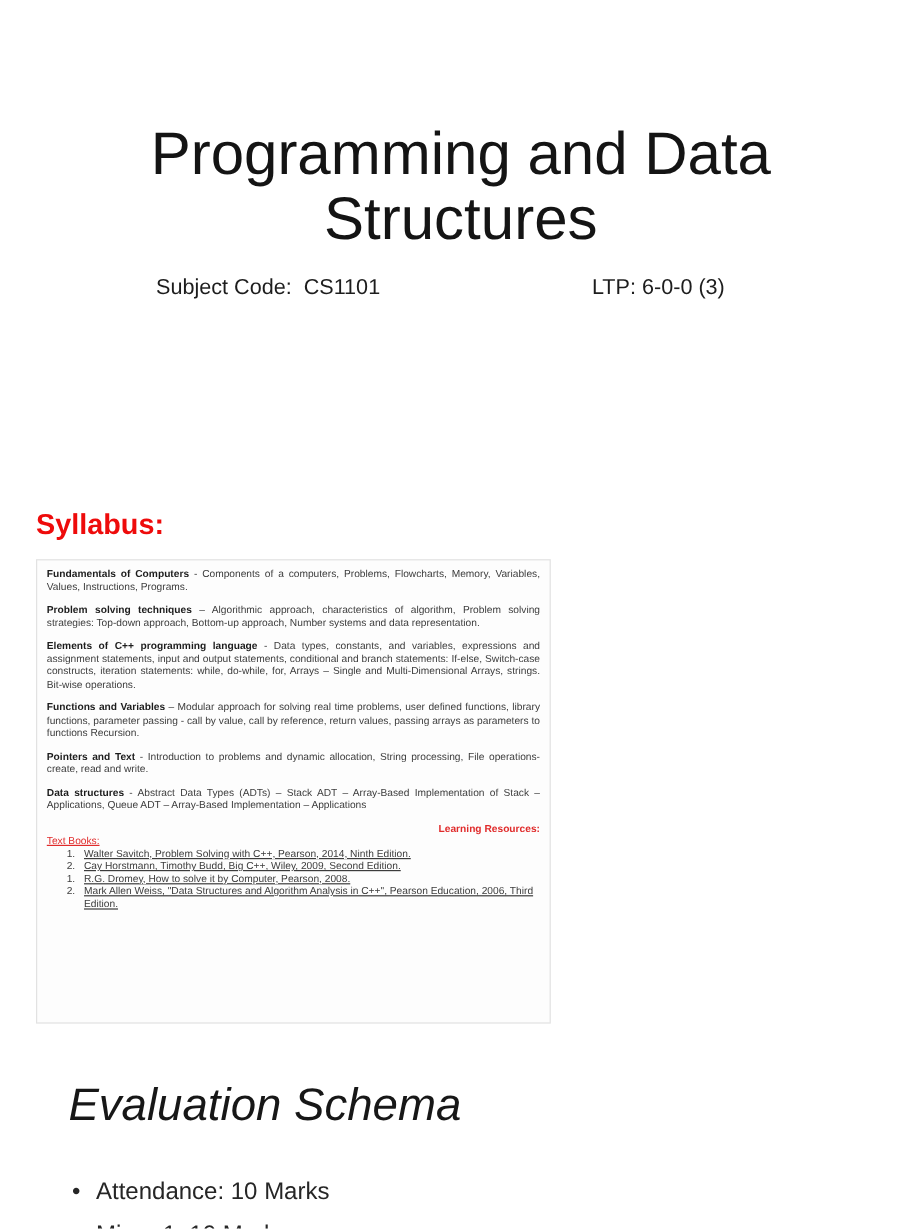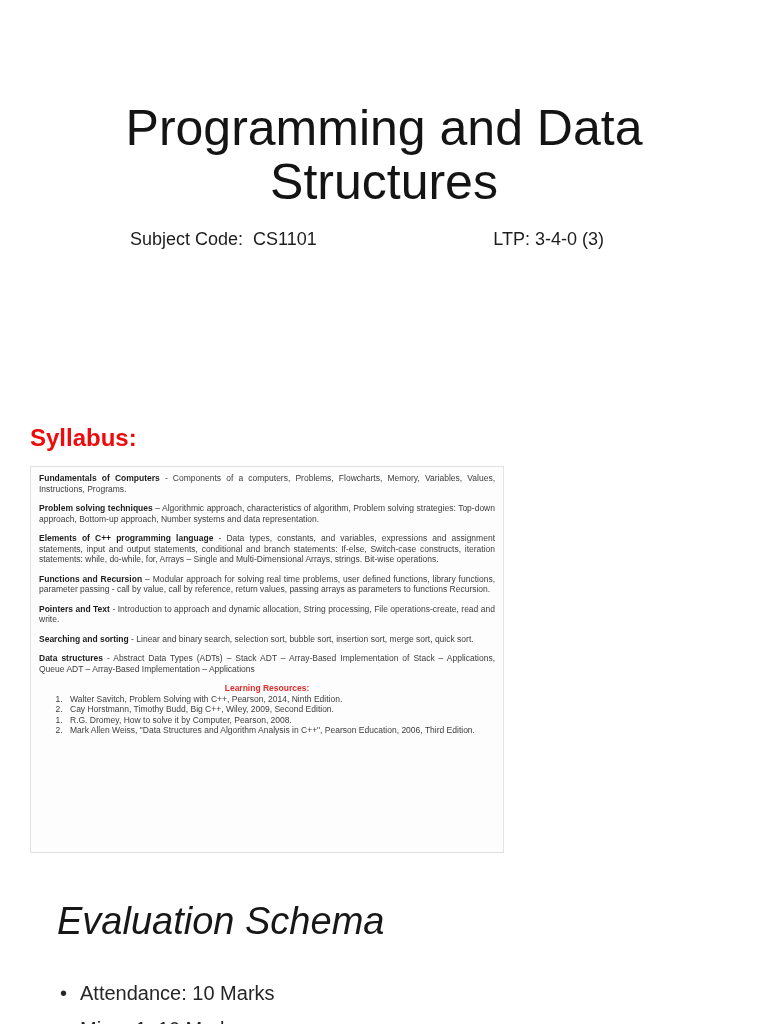--- a/index.html
+++ b/index.html
@@ -24,70 +24,70 @@
     font-size:18px;color:#1d1d1d;
   }
   .meta-row span{white-space:pre;}
   .syllabus-heading{
     position:absolute;top:424px;left:30px;
     font-size:24px;font-weight:700;
     color:#ee0b0b;
   }
   .syllabus-box{
     position:absolute;top:466px;left:30px;
-    width:474px;height:387px;box-sizing:border-box;
+    width:429px;height:387px;box-sizing:border-box;
     background:#fdfdfd;
     border:1px solid #e2e2e2;
     padding:6px 8px 4px 8px;
     font-size:8.5px;line-height:10.5px;
     color:#3c3c3c;
     text-align:justify;
     overflow:hidden;
   }
   .syl-p{margin:0 0 9px 0;}
   .syl-p b{color:#1c1c1c;}
-  .lr-head{margin:0;font-weight:700;color:#e02b2b;text-align:center;}
+  .lr-head{margin:0;font-weight:700;color:#e02b2b;text-align:right;}
   .lr-sub{margin:0;color:#e02b2b;text-decoration:underline;text-align:left;}
   .syllabus-box ol{margin:0;padding-left:26px;text-align:left;}
-  .syllabus-box li{padding-left:5px;margin:0;color:#3c3c3c;}
+  .syllabus-box li{padding-left:5px;margin:0;color:#3c3c3c;text-decoration:underline;}
   .eval-heading{
     position:absolute;top:900px;left:57px;margin:0;
     font-size:38px;font-weight:400;color:#171717;font-style:italic;
   }
   .bullet-list{
     position:absolute;top:981px;left:60px;
     font-size:20px;color:#262626;
   }
   .bullet-row{display:flex;line-height:25px;margin-bottom:11px;}
   .bullet-marker{width:20px;flex:0 0 20px;}
 </style>
 </head>
 <body>
 
 <div class="page">
 
   <h1 class="slide-title">Programming and Data Structures</h1>
 
   <div class="meta-row">
     <span>Subject Code:  CS1101</span>
-    <span>LTP: 3-4-0 (3)</span>
+    <span>LTP: 6-0-0 (3)</span>
   </div>
 
   <div class="syllabus-heading">Syllabus:</div>
 
   <div class="syllabus-box">
     <p class="syl-p"><b>Fundamentals of Computers</b><span> - Components of a computers, Problems, Flowcharts, Memory, Variables, Values, Instructions, Programs.</span></p>
     <p class="syl-p"><b>Problem solving techniques</b><span> – Algorithmic approach, characteristics of algorithm, Problem solving strategies: Top-down approach, Bottom-up approach, Number systems and data representation.</span></p>
     <p class="syl-p"><b>Elements of C++ programming language</b><span> - Data types, constants, and variables, expressions and assignment statements, input and output statements, conditional and branch statements: If-else, Switch-case constructs, iteration statements: while, do-while, for, Arrays – Single and Multi-Dimensional Arrays, strings. Bit-wise operations.</span></p>
-    <p class="syl-p"><b>Functions and Recursion</b><span> – Modular approach for solving real time problems, user defined functions, library functions, parameter passing - call by value, call by reference, return values, passing arrays as parameters to functions Recursion.</span></p>
-    <p class="syl-p"><b>Pointers and Text</b><span> - Introduction to approach and dynamic allocation, String processing, File operations-create, read and write.</span></p>
-    <p class="syl-p"><b>Searching and sorting</b><span> - Linear and binary search, selection sort, bubble sort, insertion sort, merge sort, quick sort.</span></p>
+    <p class="syl-p"><b>Functions and Variables</b><span> – Modular approach for solving real time problems, user defined functions, library functions, parameter passing - call by value, call by reference, return values, passing arrays as parameters to functions Recursion.</span></p>
+    <p class="syl-p"><b>Pointers and Text</b><span> - Introduction to problems and dynamic allocation, String processing, File operations-create, read and write.</span></p>
     <p class="syl-p"><b>Data structures</b><span> - Abstract Data Types (ADTs) – Stack ADT – Array-Based Implementation of Stack – Applications, Queue ADT – Array-Based Implementation – Applications</span></p>
 
     <p class="lr-head">Learning Resources:</p>
+    <p class="lr-sub">Text Books:</p>
     <ol>
       <li>Walter Savitch, Problem Solving with C++, Pearson, 2014, Ninth Edition.</li>
       <li>Cay Horstmann, Timothy Budd, Big C++, Wiley, 2009, Second Edition.</li>
     </ol>
     <ol>
       <li>R.G. Dromey, How to solve it by Computer, Pearson, 2008.</li>
       <li>Mark Allen Weiss, "Data Structures and Algorithm Analysis in C++", Pearson Education, 2006, Third Edition.</li>
     </ol>
   </div>
 

